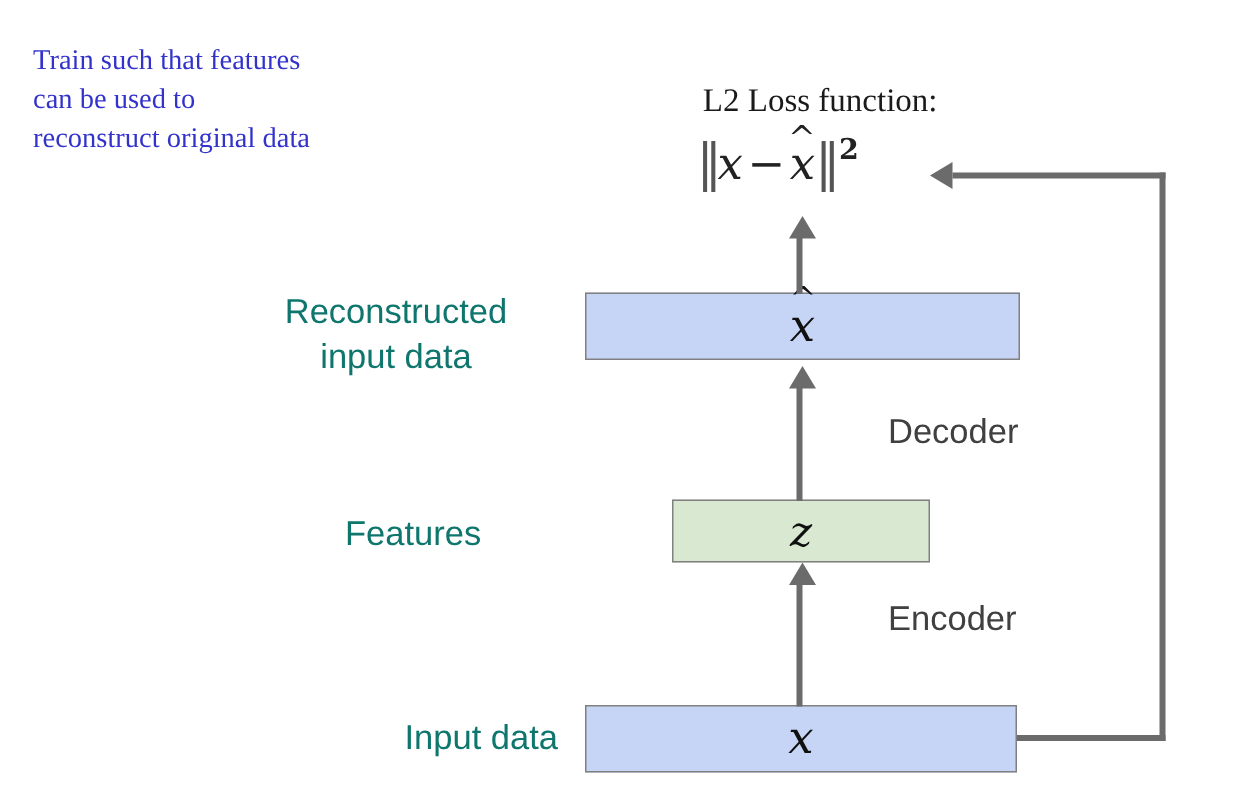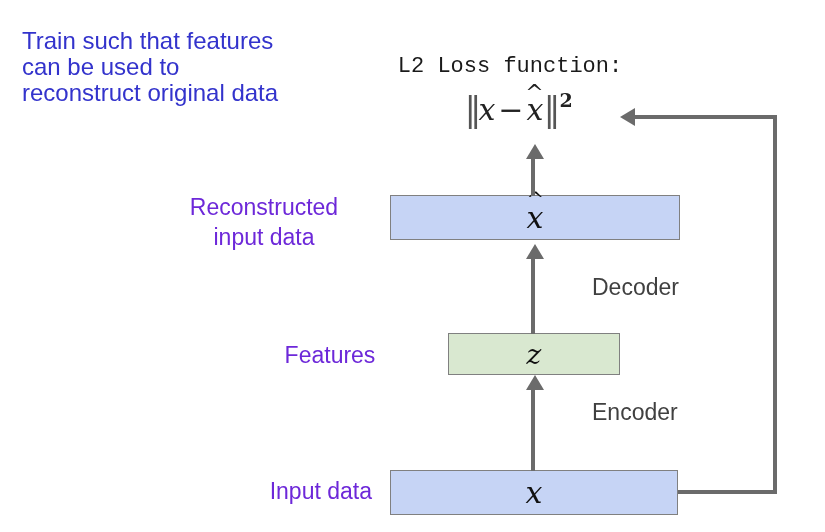--- a/index.html
+++ b/index.html
@@ -19,35 +19,35 @@
     overflow: hidden;
   }
 
   
   .annot {
     position: absolute;
     left: 22px;
     top: 28px;
     width: 290px;
     color: #3333cc;
-    font-size: 24px;
+    font-size: 19px;
     line-height: 26px;
-    font-family: Liberation Sans, sans-serif;
+    font-family: Liberation Serif, serif;
     white-space: pre-line;
   }
 
   .loss-title {
     position: absolute;
     left: 395px;
     top: 54px;
     width: 230px;
-    text-align: center;
+    text-align: right;
     color: #1a1a1a;
     font-size: 22px;
-    font-family: Liberation Mono, monospace;
+    font-family: Liberation Serif, serif;
   }
 
   .formula {
     position: absolute;
     left: 430px;
     top: 88px;
     width: 175px;
     text-align: center;
     color: #222222;
     font-family: "DejaVu Serif", serif;
@@ -84,28 +84,28 @@
     font-weight: bold;
     font-size: 19px;
     vertical-align: super;
     position: relative;
     left: 2px;
     top: -2px;
   }
 
   .side-label {
     position: absolute;
-    color: #6d28d9;
+    color: #0f766e;
     font-size: 23px;
     font-family: "Liberation Sans", sans-serif;
     text-align: center;
     line-height: 30px;
   }
   .lbl-recon { left: 150px; top: 192px; width: 228px; }
-  .lbl-features { left: 230px; top: 340px; width: 200px; text-align: center; }
+  .lbl-features { left: 230px; top: 340px; width: 200px; text-align: left; }
   .lbl-input { left: 180px; top: 476px; width: 192px; text-align: right; }
 
   .stage-label {
     position: absolute;
     color: #404040;
     font-size: 23px;
     font-family: "Liberation Sans", sans-serif;
   }
   .lbl-decoder { left: 592px; top: 274px; }
   .lbl-encoder { left: 592px; top: 399px; }

